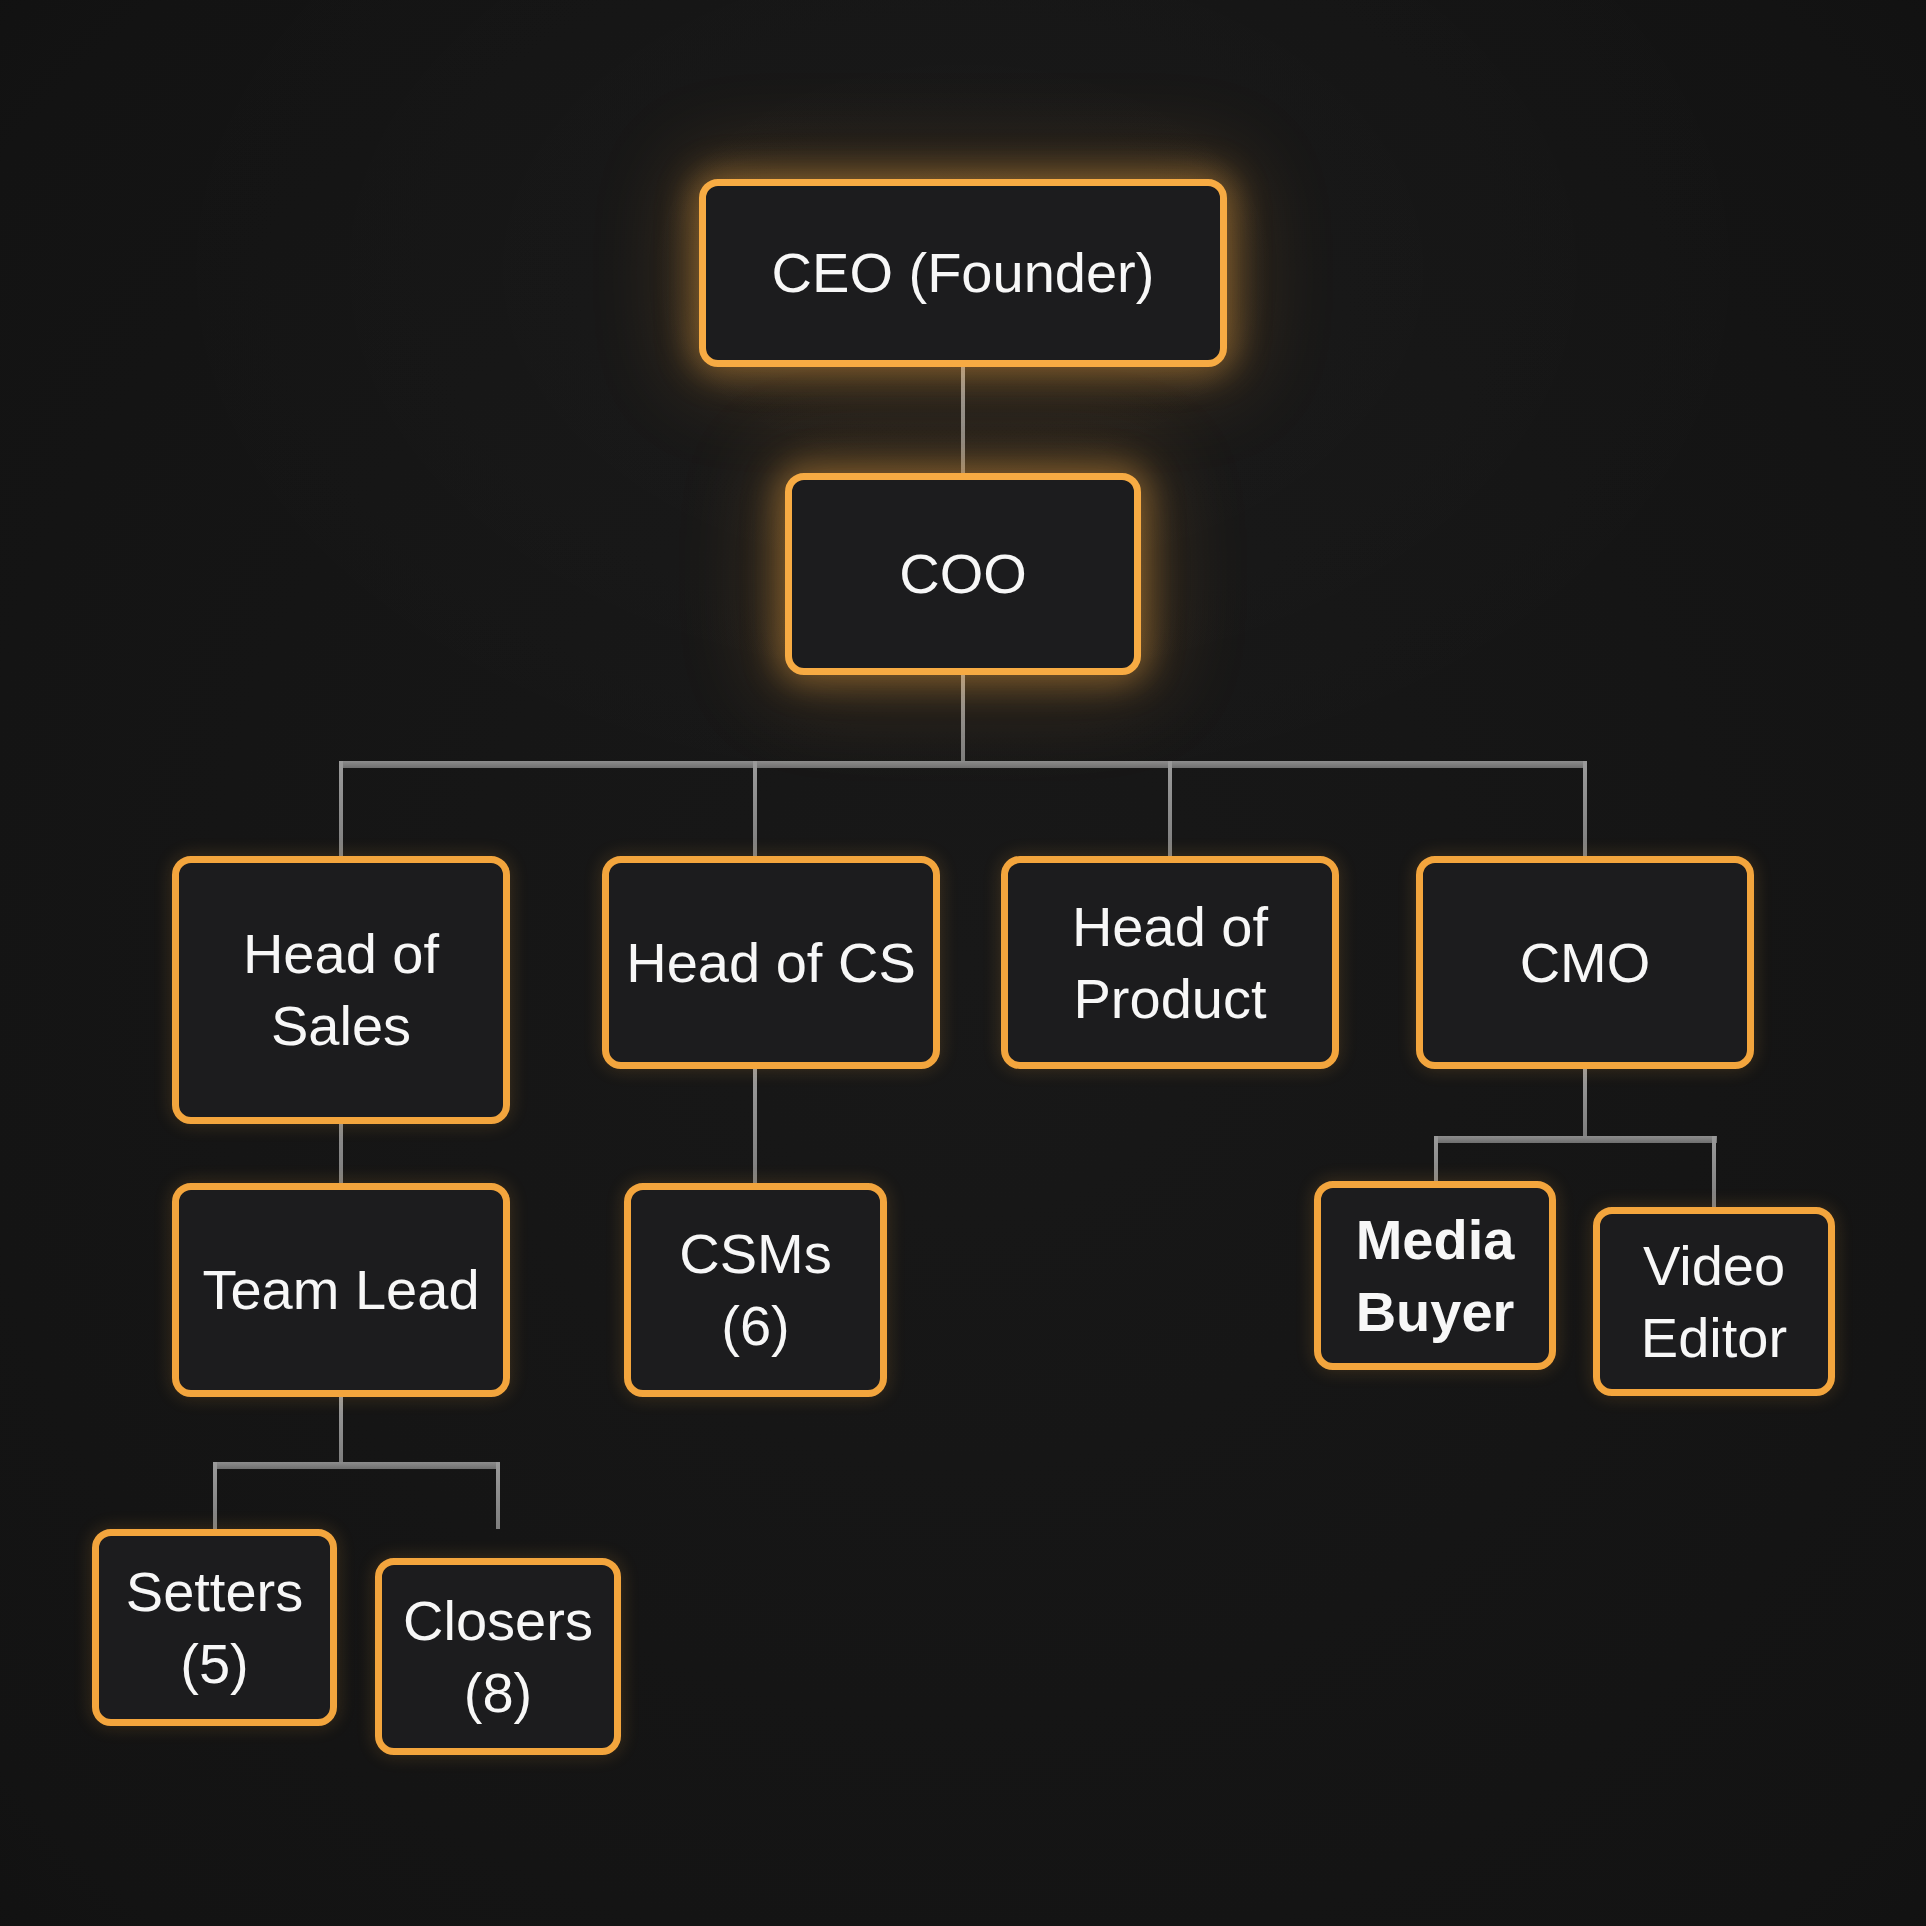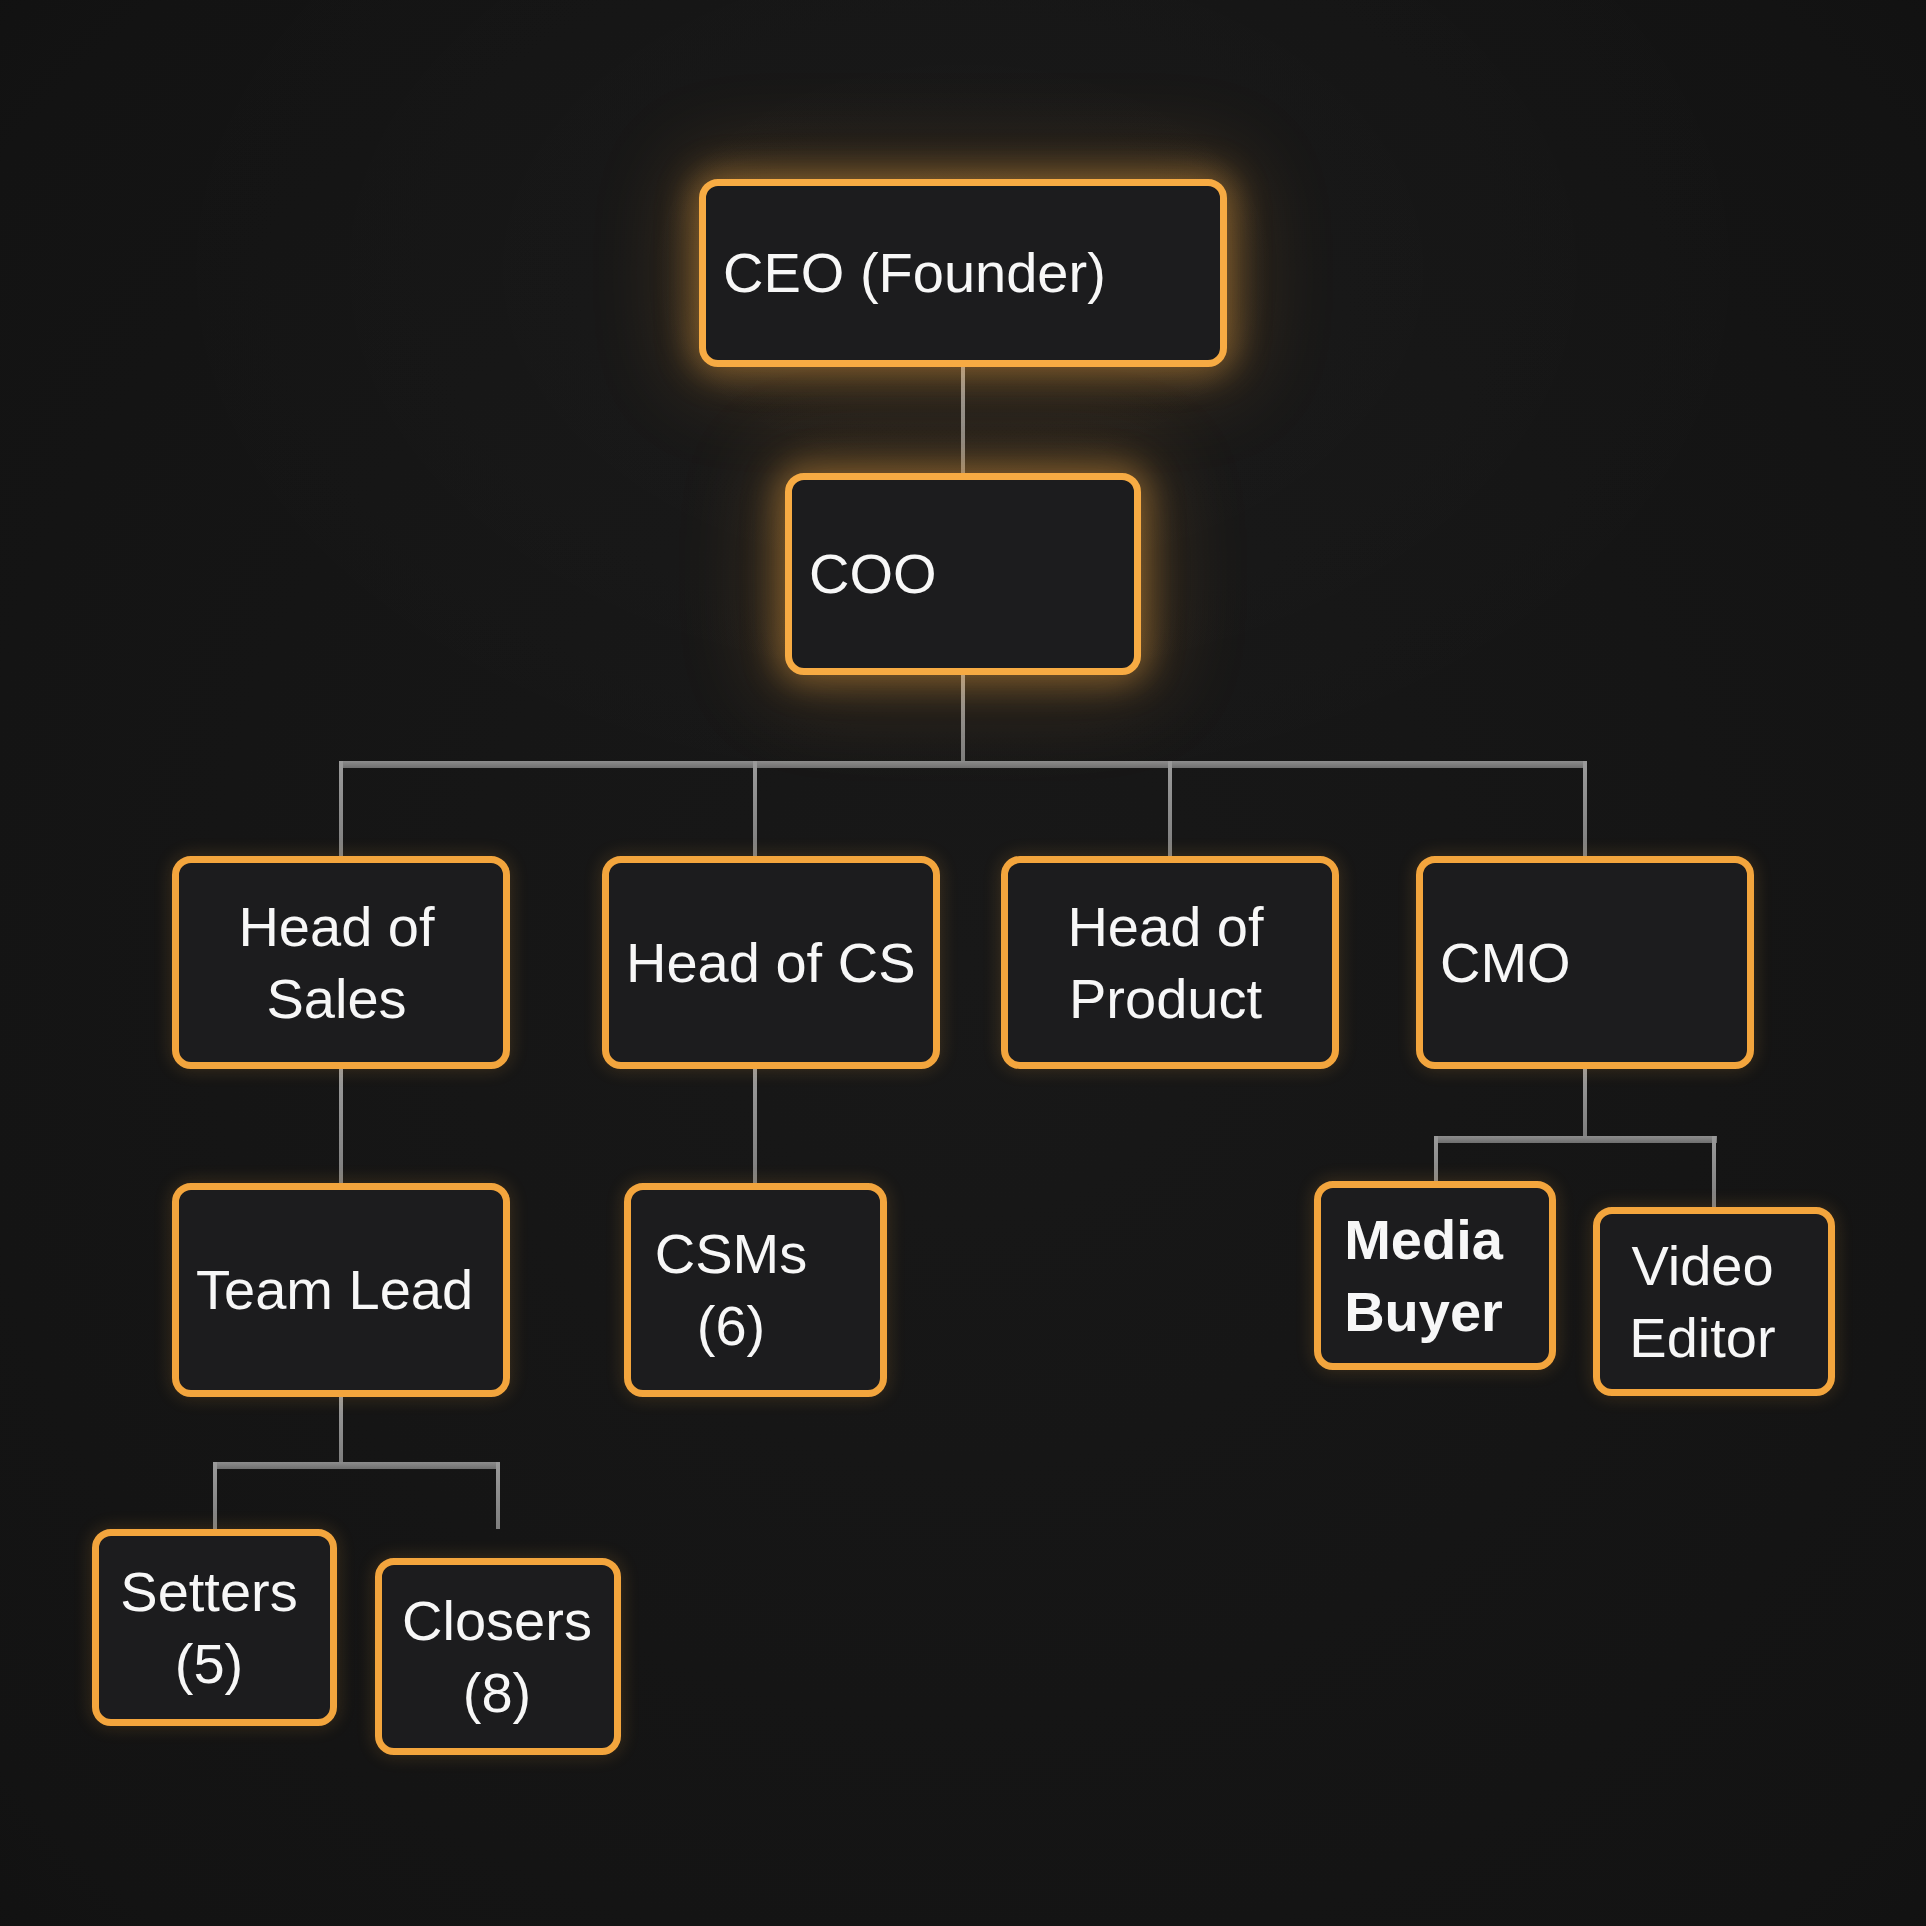--- a/index.html
+++ b/index.html
@@ -30,38 +30,39 @@
 
   
   .node {
     position: absolute;
     box-sizing: border-box;
     background: #1c1c1e;
     border: 7.5px solid #f3a53d;
     border-radius: 19px;
     display: flex;
     align-items: center;
+    justify-content: center;
     text-align: center;
     color: #f7f7f7;
     font-size: 56px;
     line-height: 1.28;
     box-shadow: 0 0 17px 2px rgba(243,165,61,0.16);
   }
   .node.glow {
     border-color: #f7ab43;
     box-shadow:
       0 0 35px 7px rgba(247,171,67,0.42),
       0 0 90px 22px rgba(247,171,67,0.16);
   }
   .label { padding: 0 17px; }
 
   
   .n-ceo     { left: 699px; top: 179px;  width: 528px; height: 188px; }
   .n-coo     { left: 785px; top: 473px;  width: 356px;  height: 202px; }
-  .n-hos     { left: 172px;  top: 856px; width: 338px;  height: 213px; }
+  .n-hos     { left: 172px;  top: 856px; width: 338px;  height: 268px; }
   .n-hocs    { left: 602px; top: 856px; width: 338px;  height: 213px; }
   .n-hop     { left: 1001px; top: 856px; width: 338px;  height: 213px; }
   .n-cmo     { left: 1416px; top: 856px; width: 338px;  height: 213px; }
   .n-team    { left: 172px;  top: 1183px; width: 338px;  height: 214px; }
   .n-csms    { left: 624px; top: 1183px; width: 263px;  height: 214px; }
   .n-media   { left: 1314px; top: 1181px; width: 242px;  height: 189px; font-weight: bold; }
   .n-video   { left: 1593px; top: 1207px; width: 242px;  height: 189px; }
   .n-setters { left: 92px;  top: 1529px; width: 245px;  height: 197px; }
   .n-closers { left: 375px;  top: 1529px; width: 246px;  height: 197px; margin-top: 29px; }
 

